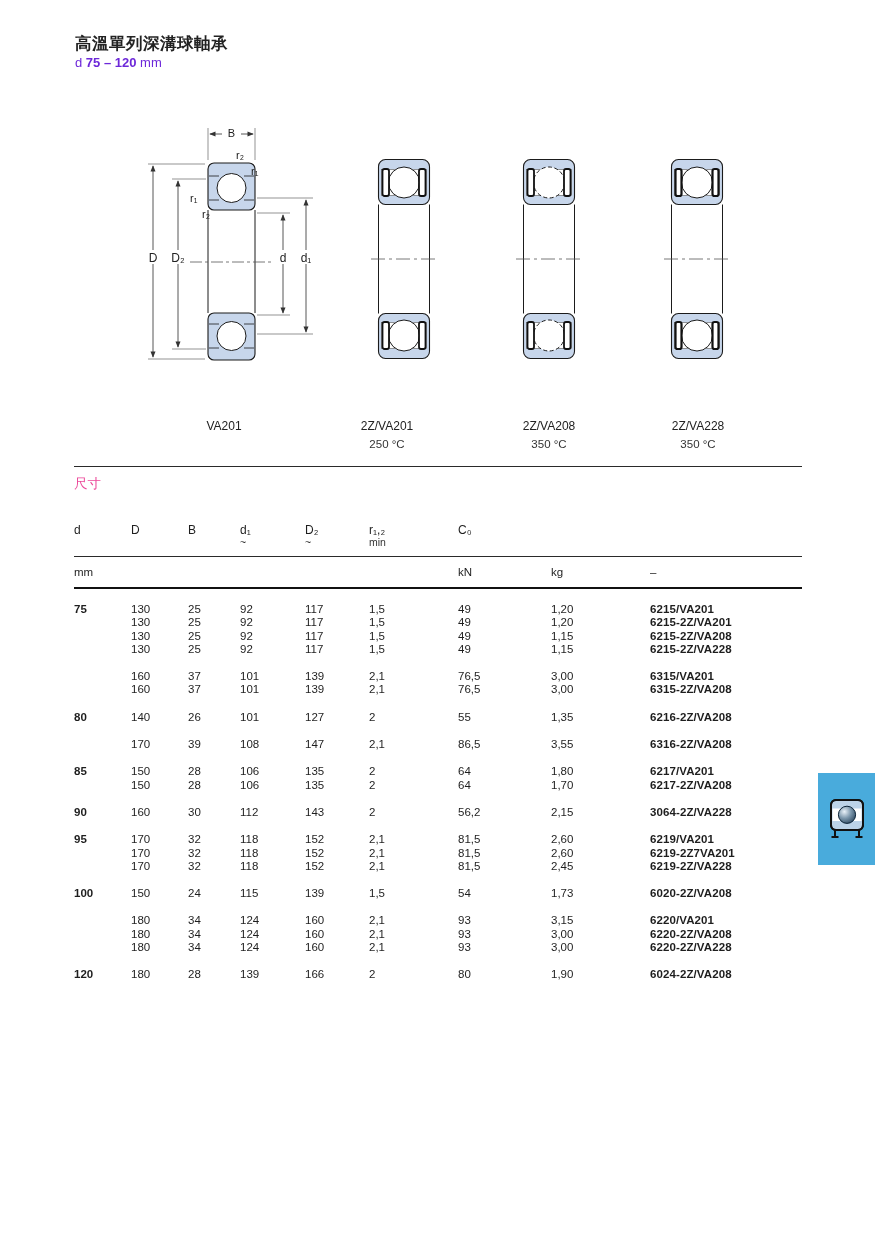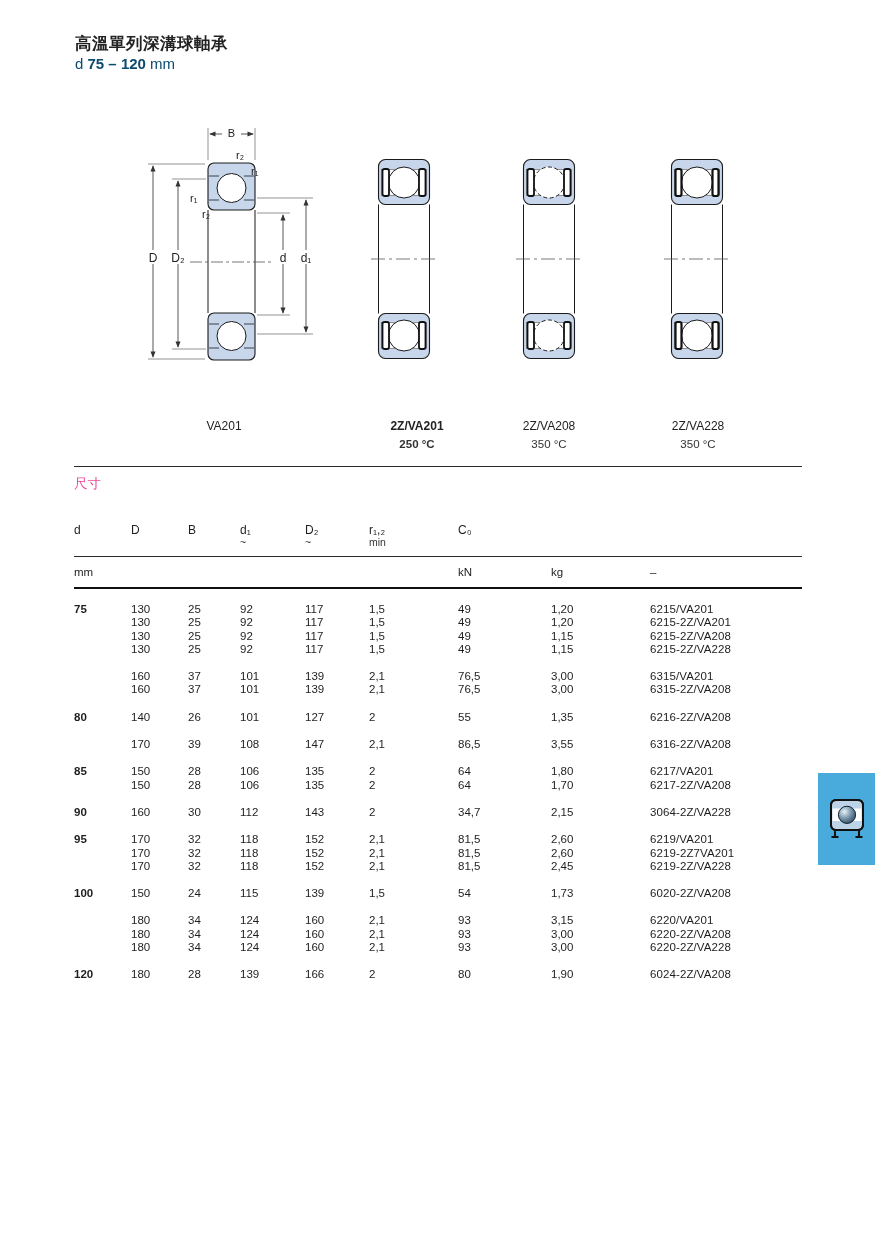--- a/index.html
+++ b/index.html
@@ -15,21 +15,21 @@
     background:#ffffff;
     overflow:hidden;
   }
   
   .title{
     position:absolute;left:75px;top:33px;
     font-size:16.5px;font-weight:600;letter-spacing:.5px;color:#222;
   }
   .subtitle{
     position:absolute;left:75px;top:55px;
-    font-size:15px;color:#0c4a6e;text-align:right;
+    font-size:13px;color:#6d28d9;text-align:right;
   }
   .subtitle .rng{font-weight:bold;}
   
   .diagram{position:absolute;}
   
   .variant{position:absolute;top:417px;width:120px;text-align:center;
     font-size:12px;color:#222;line-height:18px;}
   .variant .temp{font-size:11.5px;color:#333;}
   
   .tbl{
@@ -45,21 +45,21 @@
   .cjk-row .two-line{line-height:15px;}
   .sym-row{height:33px;font-size:12px;}
   .sym-row .note{font-size:10.5px;line-height:11px;color:#333;}
   .rule{border-top:1px solid #2a2a2a;}
   .rule-thick{border-top:2px solid #111;}
   .units-row{padding-top:9px;padding-bottom:9px;font-size:11.5px;}
   .tbody{padding-top:14px;}
   .tgroup{margin-bottom:14px;}
   .trow{line-height:13.3px;}
   .trow .c-d{font-weight:bold;}
-  .trow .c-desig{font-weight:normal;letter-spacing:.1px;}
+  .trow .c-desig{font-weight:bold;letter-spacing:.1px;}
   
   .side-tab{
     position:absolute;left:818px;top:773px;width:57px;height:92px;
     display:flex;align-items:center;justify-content:center;
   }
   
   .logo{
     position:absolute;left:75px;top:1197px;
     font-size:20px;font-weight:900;letter-spacing:2px;color:#101010;
     transform:scaleY(.92);
@@ -200,21 +200,21 @@
       <rect x="5.5" y="164" width="6" height="27" rx="2" fill="#ffffff" stroke="#111" stroke-width="2.2"></rect>
       <rect x="42.5" y="164" width="6" height="27" rx="2" fill="#ffffff" stroke="#111" stroke-width="2.2"></rect>
       <line x1="-6" y1="101" x2="60" y2="101" stroke="#555" stroke-width="0.8" stroke-dasharray="14 4 3 4"></line>
     </g>
   </svg>
 
   <div class="variant" style="left:164px;">
     <div>VA201</div>
     <div class="temp"></div>
   </div>
-  <div class="variant" style="left:357px;font-weight:bold;">
+  <div class="variant" style="left:327px;">
     <div>2Z/VA201</div>
     <div class="temp">250 °C</div>
   </div>
   <div class="variant" style="left:489px;">
     <div>2Z/VA208</div>
     <div class="temp">350 °C</div>
   </div>
   <div class="variant" style="left:638px;">
     <div>2Z/VA228</div>
     <div class="temp">350 °C</div>
@@ -390,21 +390,21 @@
   </div>
         </div>
         <div class="tgroup">
           <div class="grid trow">
     <div class="c-d">90</div>
     <div class="c-D">160</div>
     <div class="c-B">30</div>
     <div class="c-d1">112</div>
     <div class="c-D2">143</div>
     <div class="c-r">2</div>
-    <div class="c-C0">34,7</div>
+    <div class="c-C0">56,2</div>
     <div class="c-mass">2,15</div>
     <div class="c-desig">3064-2Z/VA228</div>
   </div>
         </div>
         <div class="tgroup">
           <div class="grid trow">
     <div class="c-d">95</div>
     <div class="c-D">170</div>
     <div class="c-B">32</div>
     <div class="c-d1">118</div>

